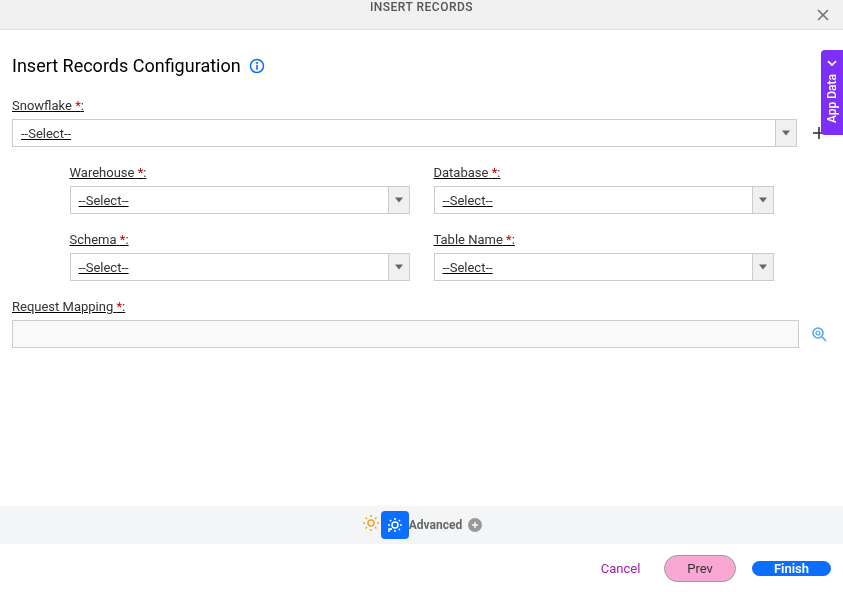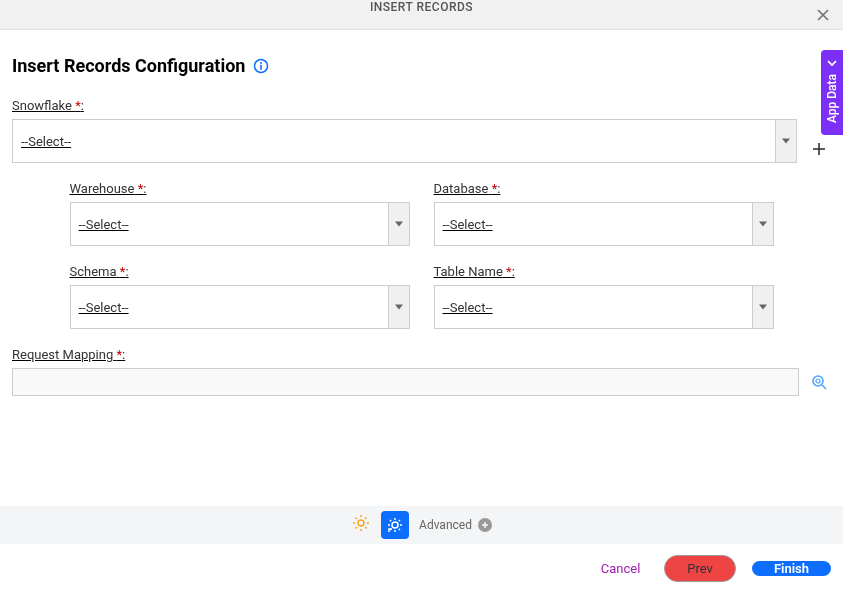--- a/index.html
+++ b/index.html
@@ -46,21 +46,21 @@
       padding: 25px 12px 0 12px;
     }
     .page-title-row {
       display: flex;
       align-items: center;
       gap: 8px;
       margin-bottom: 22px;
     }
     .page-title {
       font-size: 18px;
-      font-weight: 700;
+      font-weight: 400;
       color: #000;
     }
     .info-icon {
       color: #0d6efd;
       display: flex;
       align-items: center;
     }
     .form-grid {
       display: flex;
       flex-direction: column;
@@ -93,21 +93,21 @@
       color: #c00000;
     }
     .colon {
       color: #333;
     }
     .select-wrap {
       position: relative;
     }
     .select-box {
       width: 100%;
-      height: 44px;
+      height: 28px;
       border: 1px solid #ccc;
       background: #fff;
       font-size: 13px;
       color: #333;
       padding: 0 8px;
       display: flex;
       align-items: center;
       cursor: pointer;
       position: relative;
     }
@@ -199,21 +199,21 @@
     .footer-bar {
       position: absolute;
       left: 0;
       right: 0;
       bottom: 48px;
       height: 38px;
       background: #f4f5f6;
       display: flex;
       align-items: center;
       justify-content: center;
-      gap: 10px;
+      font-weight: bold;
     }
     .footer-item {
       display: flex;
       align-items: center;
       gap: 6px;
     }
     .gear-icon {
       color: #f5a623;
       cursor: pointer;
     }
@@ -254,21 +254,21 @@
     }
     .btn-text {
       font-size: 13px;
       color: #a21caf;
       cursor: pointer;
       padding: 6px 8px;
     }
     .btn-outline {
       font-size: 13px;
       color: #333;
-      background: #ef4444;
+      background: #f9a8d4;
       border: 1px solid #999;
       border-radius: 14px;
       padding: 5px 22px;
       cursor: pointer;
     }
     .btn-primary {
       font-size: 13px;
       color: #fff;
       background: #0d6efd;
       border: none;

